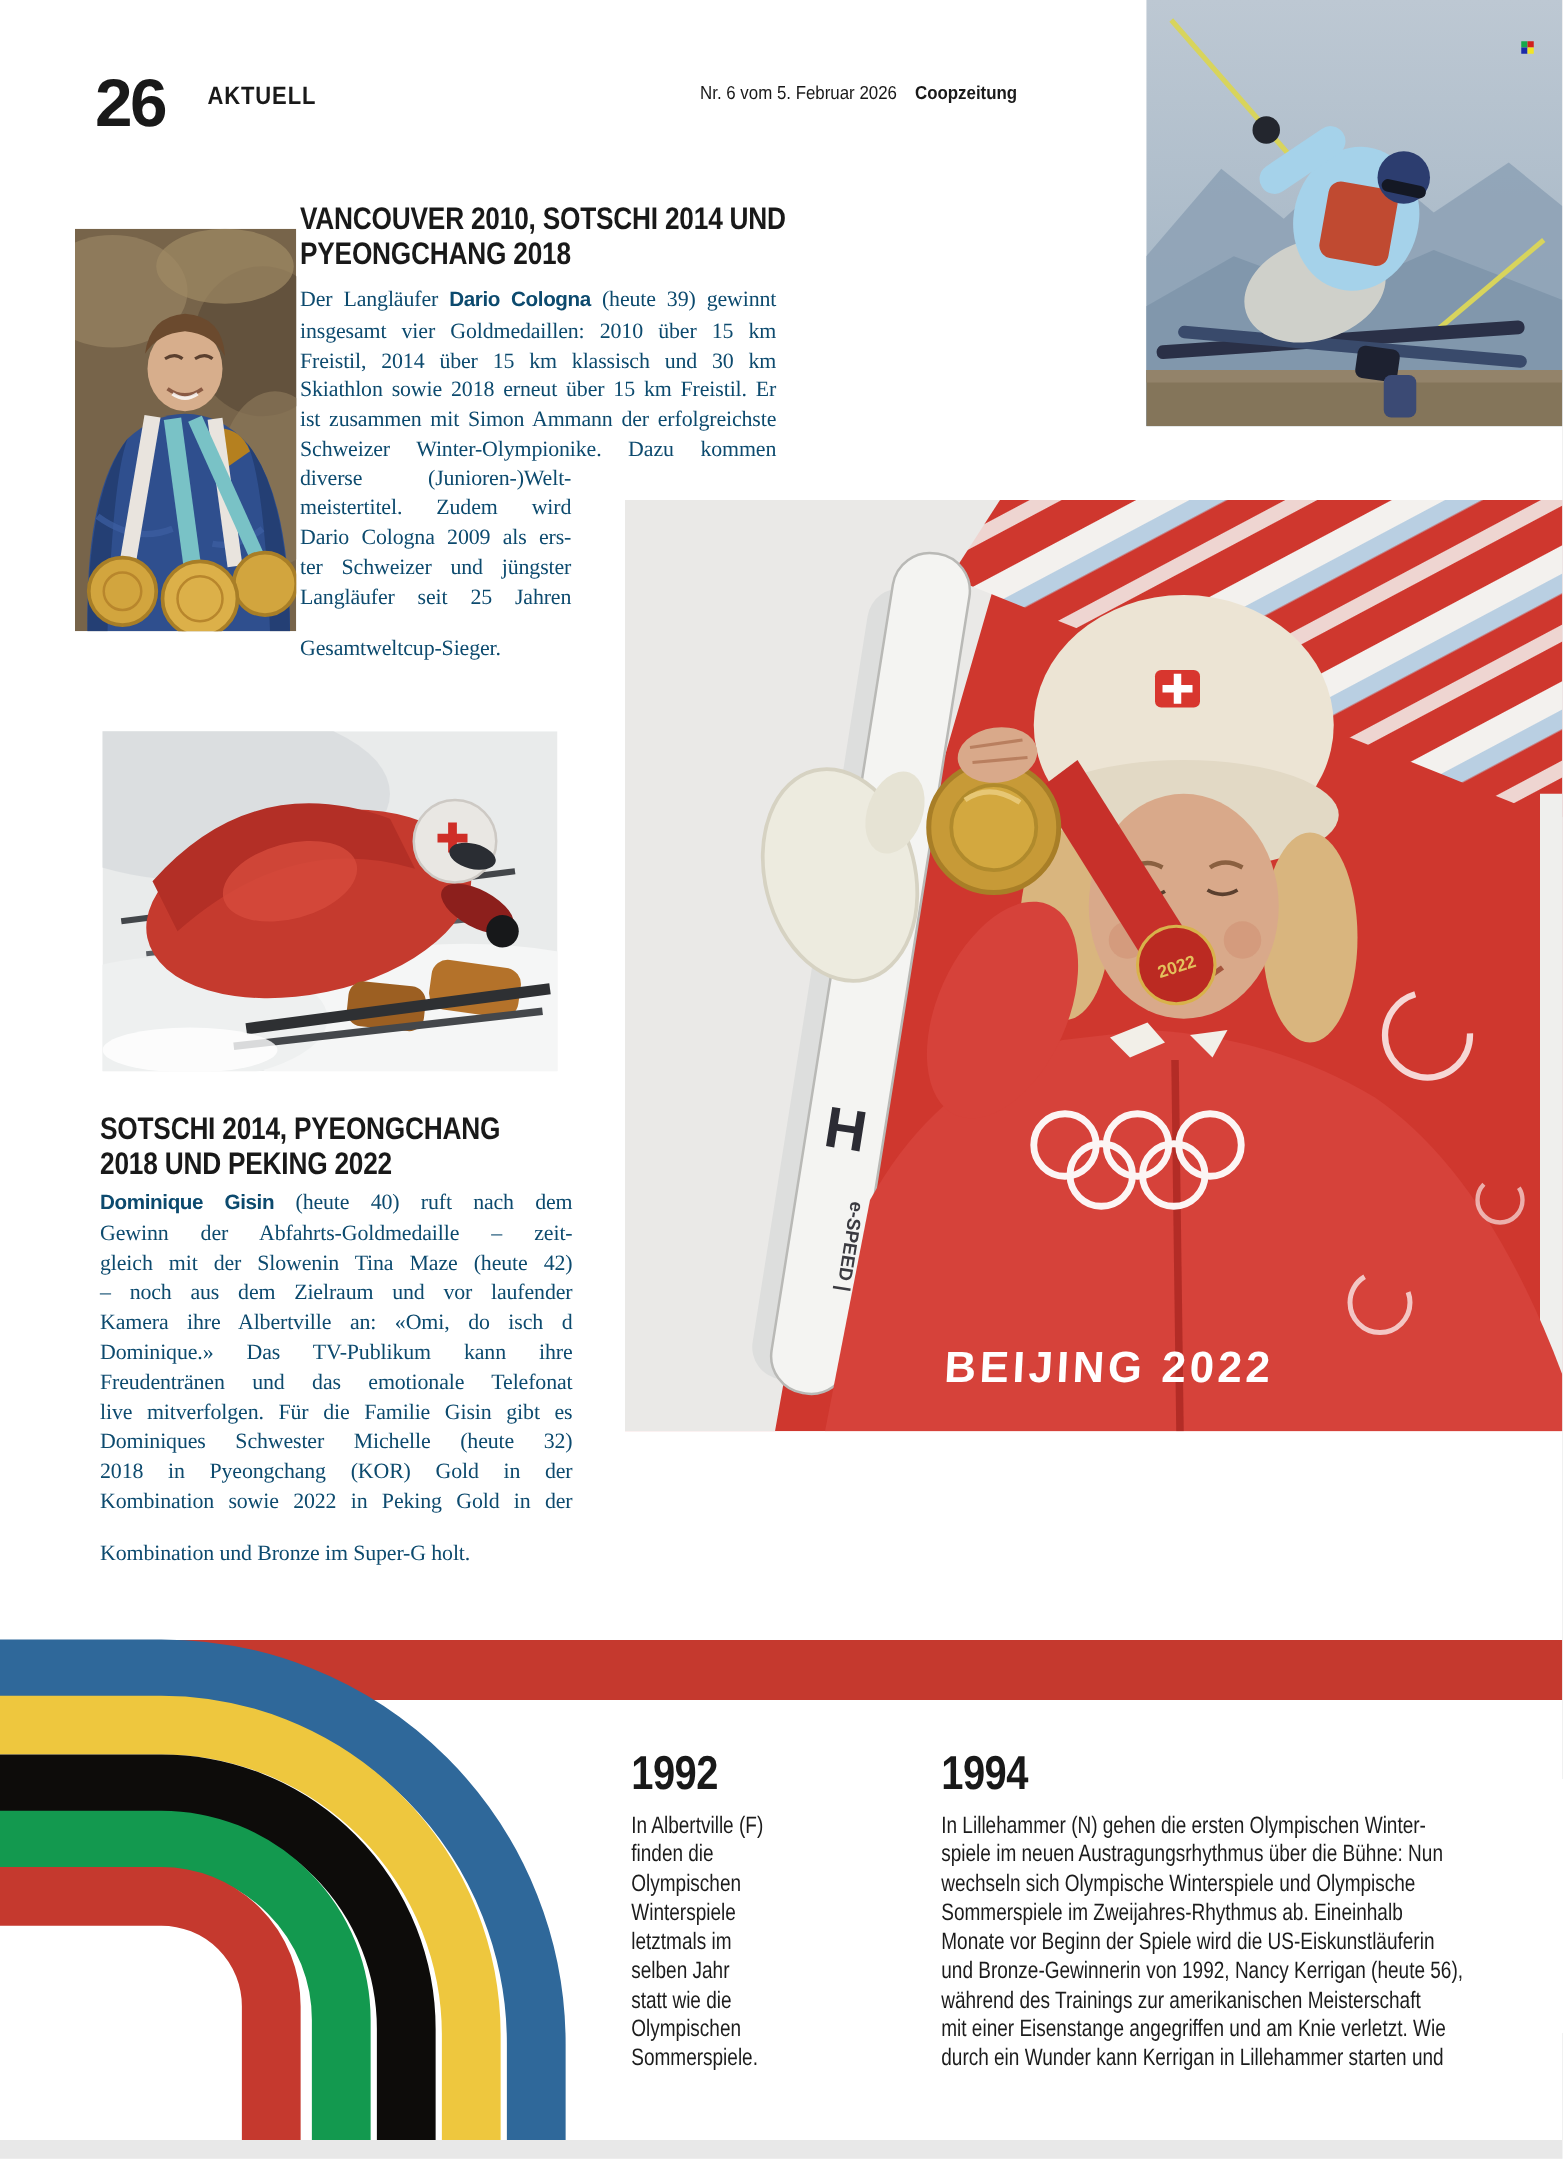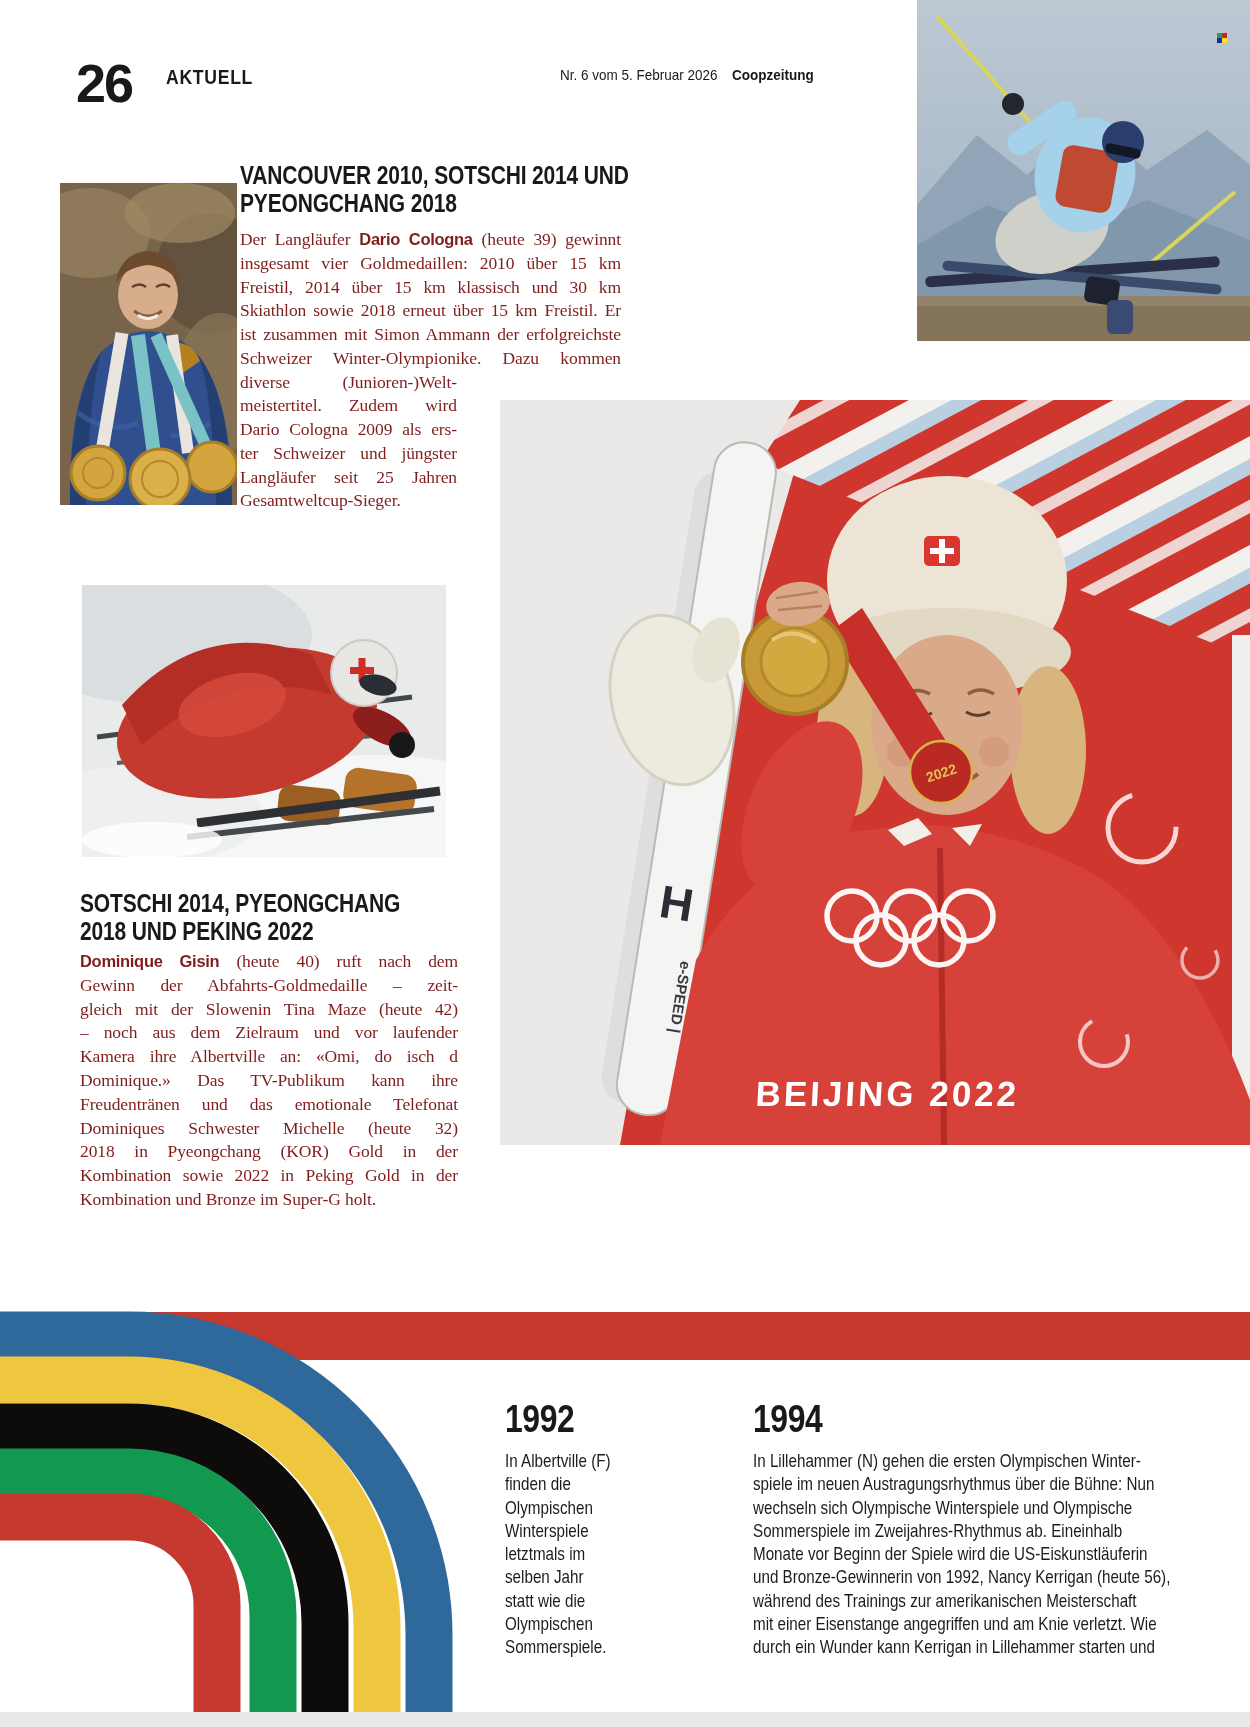--- a/index.html
+++ b/index.html
@@ -15,23 +15,23 @@
   .issue-line{left:560px;top:66px;font-size:15px;display:flex;gap:16px;white-space:nowrap;
            transform:scaleX(.9);transform-origin:left;}
   .issue-line .brand{font-weight:bold;}
 
   
   .headline{font-weight:bold;font-size:25px;line-height:28px;letter-spacing:-.2px;
             transform:scaleX(.84);transform-origin:left;white-space:nowrap;}
 
   
   .serifbody{font-family:"Liberation Serif","DejaVu Serif",serif;font-size:17.5px;
-             line-height:23.8px;letter-spacing:-.1px;color:#7f1d1d;}
+             line-height:23.8px;letter-spacing:-.1px;color:#0c4a6e;}
   .jl > div{text-align:justify;text-align-last:justify;}
-  .jl.lastleft > div:last-child{text-align-last:left;}
+  .jl.lastleft > div:last-child{text-align-last:left;margin-top:18px;}
   .leadline{text-align:justify;text-align-last:justify;}
   .leadline .b{font-family:"Liberation Sans",sans-serif;font-weight:bold;font-size:16.5px;
                letter-spacing:-.3px;}
 
   
   .tl-year{font-weight:bold;font-size:38px;letter-spacing:-.5px;
            transform:scaleX(.84);transform-origin:left;white-space:nowrap;}
   .tl-lines{font-size:19px;line-height:23.3px;transform:scaleX(.8);transform-origin:left top;
             color:#1c1c1c;}
   .tl-lines > div{white-space:nowrap;}
@@ -198,20 +198,21 @@
     <div class="leadline">
       <span class="b">Dominique Gisin</span><span> (heute 40) ruft nach dem</span>
     </div>
     <div class="jl lastleft">
         <div>Gewinn der Abfahrts-Goldmedaille – zeit-</div>
         <div>gleich mit der Slowenin Tina Maze (heute 42)</div>
         <div>– noch aus dem Zielraum und vor laufender</div>
         <div>Kamera ihre Albertville an: «Omi, do isch d</div>
         <div>Dominique.» Das TV-Publikum kann ihre</div>
         <div>Freudentränen und das emotionale Telefonat</div>
+        <div>live mitverfolgen. Für die Familie Gisin gibt es</div>
         <div>Dominiques Schwester Michelle (heute 32)</div>
         <div>2018 in Pyeongchang (KOR) Gold in der</div>
         <div>Kombination sowie 2022 in Peking Gold in der</div>
         <div>Kombination und Bronze im Super-G holt.</div>
       </div>
   </div>
 
   <svg class="abs" style="left:500px;top:400px;" width="750" height="745" viewBox="0 0 750 745">
     <defs>
       <pattern id="diagstripes" width="96" height="96" patternUnits="userSpaceOnUse" patternTransform="rotate(-28)">

